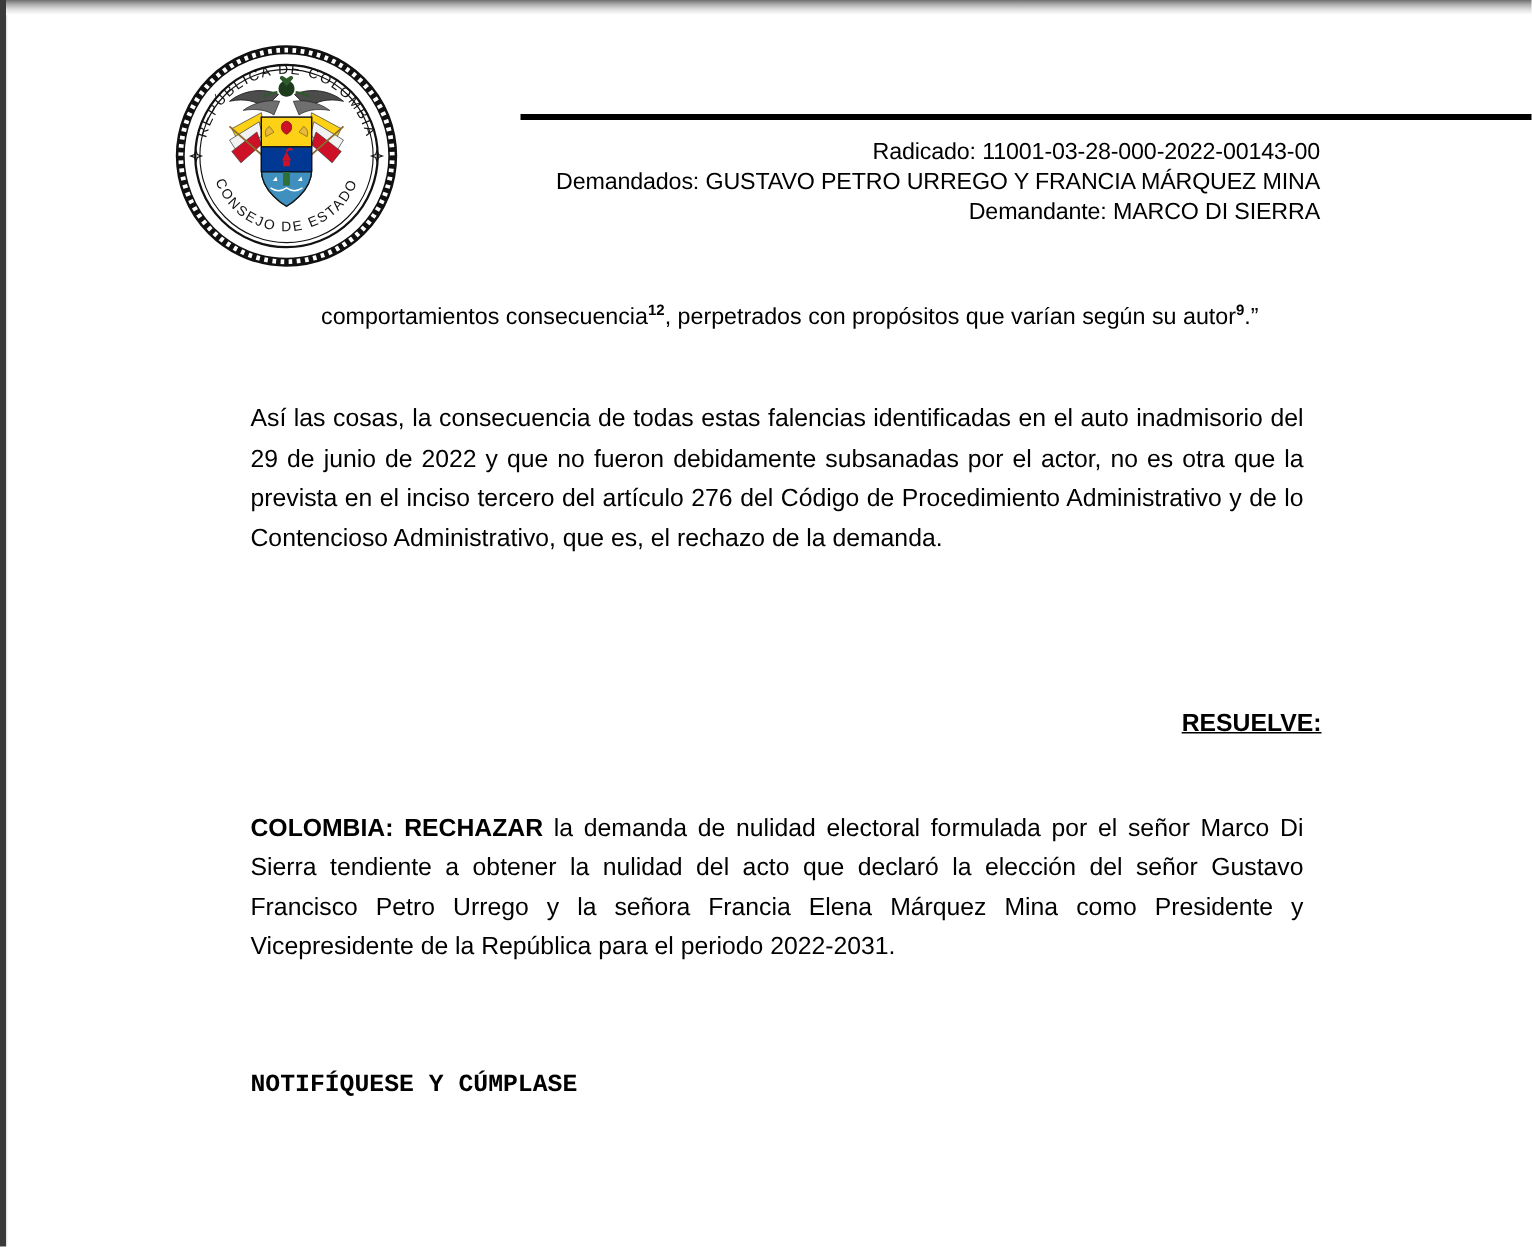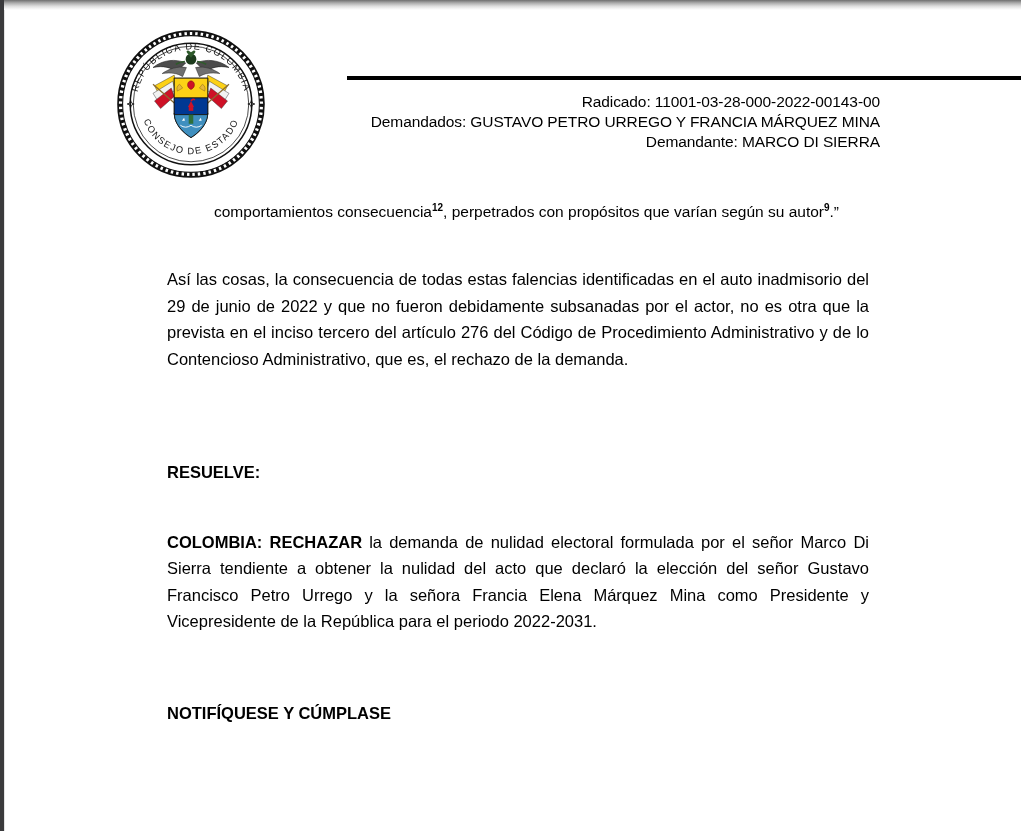--- a/index.html
+++ b/index.html
@@ -95,34 +95,35 @@
     width: 714px;
     font-size: 16.5px;
     line-height: 26.5px;
   }
 
   p.para {
     margin: 0 12px 21px 0;
     text-align: justify;
     text-justify: inter-word;
   }
-  p.para.last { margin-bottom: 0; }
+  p.para.last { margin-bottom: 0; font-family: Liberation Mono, monospace; }
 
   p.quote {
     margin: 0 0 21px 0;
     padding-left: 47px;
     text-align: justify;
     font-size: 15.5px;
     line-height: 23px;
   }
 
   p.centered {
-    margin: 0 0 21px 0;
-    text-align: left;
+    margin: 10px 0 21px 0;
+    text-align: right;
     font-weight: bold;
+    text-decoration: underline;
   }
 
   .b { font-weight: bold; }
   sup {
     font-size: 10px;
     vertical-align: super;
     line-height: 0;
     font-weight: bold;
   }
 

